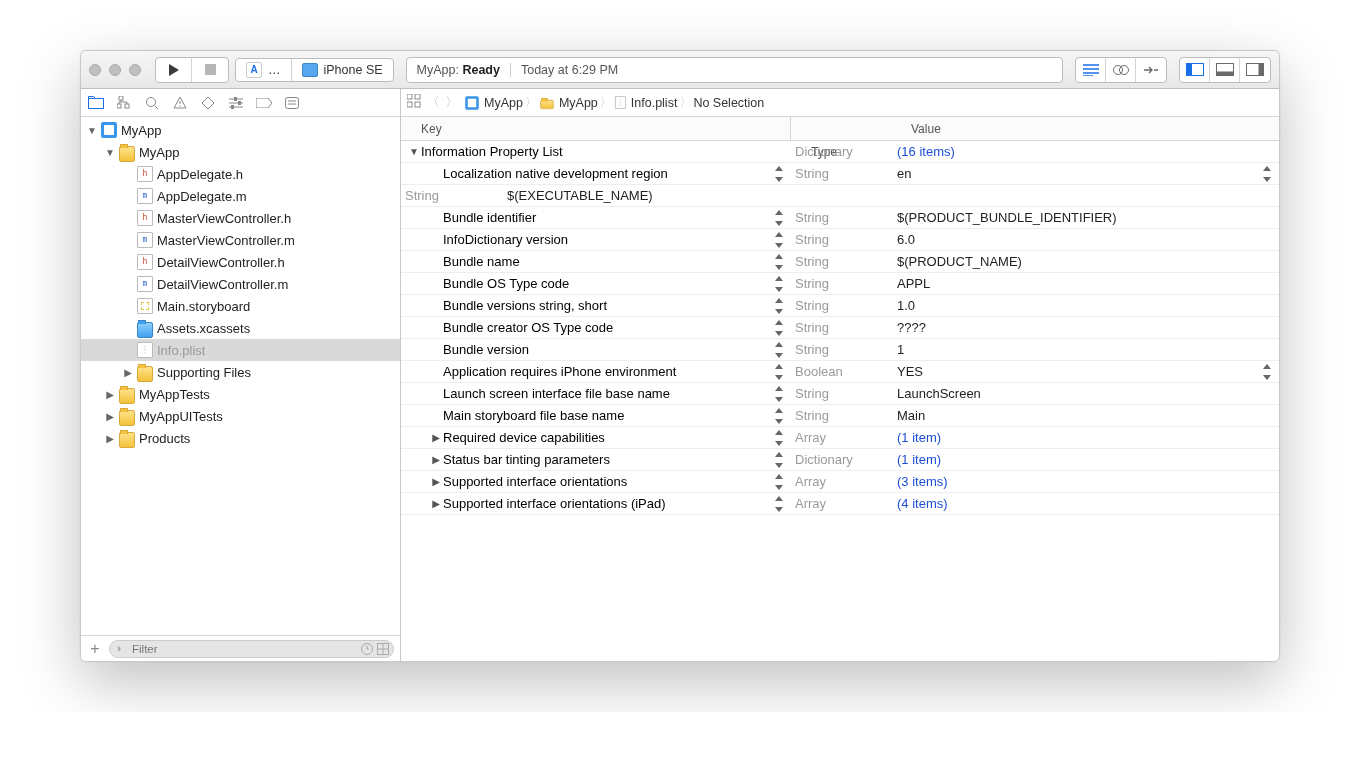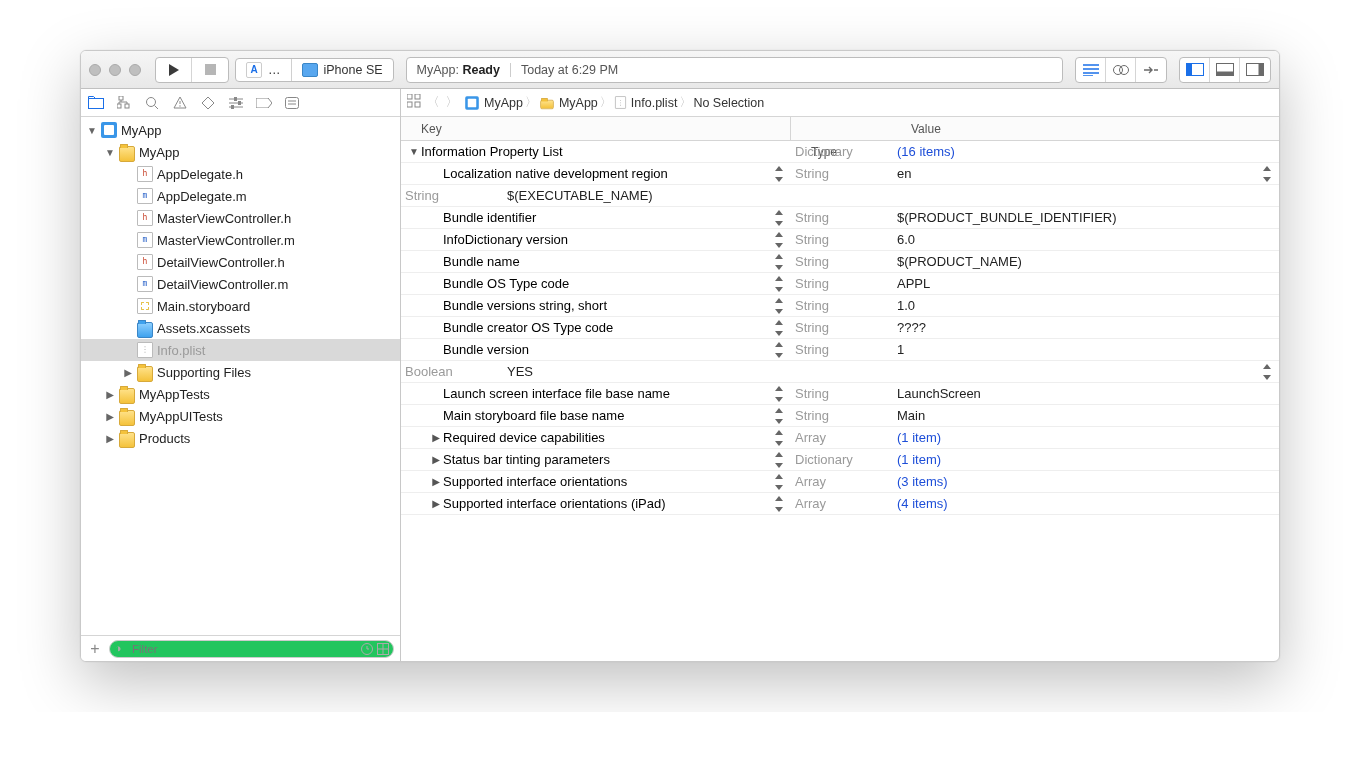--- a/index.html
+++ b/index.html
@@ -42,21 +42,21 @@
   .nav-tabs .ticon { width:18px; height:18px; display:flex; align-items:center; justify-content:center; color:#6e6e6e; }
   .nav-tabs .ticon.active { color:#1a6fe8; }
   .tree { flex:1; overflow:auto; font-size:13px; color:#222; padding-top:2px; }
   .row { height:22px; display:flex; align-items:center; gap:4px; padding-right:6px; cursor:default; white-space:nowrap;}
   .row.selected { background:#d9d9d9; }
   .row .disclosure { width:10px; text-align:center; color:#666; font-size:10px; }
   .row .icon { width:16px; height:16px; flex:0 0 16px; display:inline-block; }
   .row .label { }
   .filterbar { height:26px; border-top:1px solid #d5d5d5; display:flex; align-items:center; padding:0 6px; gap:6px; }
   .filterbar .plus { color:#888; font-size:16px; width:16px; text-align:center;}
-  .filterbar input { flex:1; height:18px; border:1px solid #ccc; border-radius:10px; padding:0 20px 0 22px; font-size:11.5px; color:#555; background:#22c55e; }
+  .filterbar input { flex:1; height:18px; border:1px solid #ccc; border-radius:10px; padding:0 20px 0 22px; font-size:11.5px; color:#555; background:#e5e5e5; }
   .filterbar .wrap { position:relative; flex:1; display:flex; }
   .filterbar .lead, .filterbar .trail { position:absolute; top:1px; color:#aaa; font-size:11px; }
   .filterbar .lead { left:6px; top:2px; }
   .filterbar .trail { right:4px; top:2px; display:flex; gap:2px;}
   .mini { width:14px;height:14px; }
 
   
   .main { flex:1; display:flex; flex-direction:column; min-width:0; }
   .jumpbar { height:28px; border-bottom:1px solid #d5d5d5; display:flex; align-items:center; padding:0 6px; gap:6px; font-size:12.5px; color:#333; }
   .jumpbar .chev { color:#bcbcbc; }
@@ -497,20 +497,25 @@
               <span class="stepper"></span>
             </div>
             <div class="c type">
               <span>String</span>
             </div>
             <div class="c val">
               <span>1</span>
             </div>
           </div>
           <div class="prow">
+            <div class="c key" style="padding-left: 30px; position: relative;">
+              <span class="tri"></span>
+              <span class="keytext">Application requires iPhone environment</span>
+              <span class="stepper"></span>
+            </div>
             <div class="c type">
               <span>Boolean</span>
             </div>
             <div class="c val">
               <span>YES</span>
               <span class="stepper"></span>
             </div>
           </div>
           <div class="prow">
             <div class="c key" style="padding-left: 30px; position: relative;">

